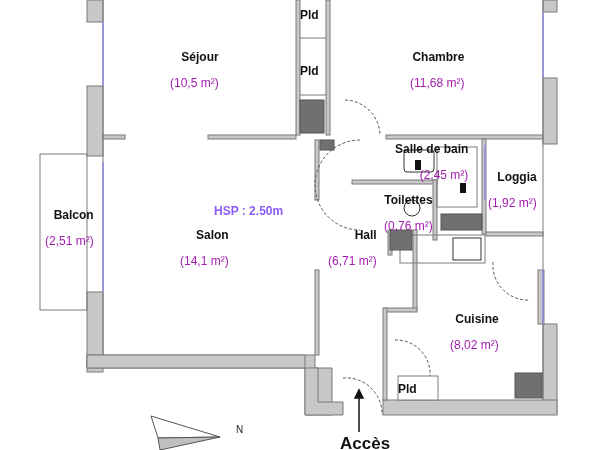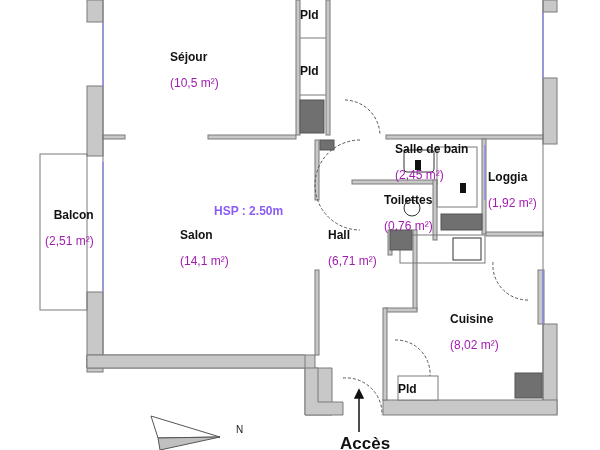--- a/index.html
+++ b/index.html
@@ -1,19 +1,19 @@
 <!DOCTYPE html>
 <html><head>
 <meta charset="utf-8">
 <style>
   html, body { margin:0; padding:0; background:#ffffff; }
   #plan { position:relative; width:600px; height:450px; overflow:hidden; background:#fff;
           font-family:"Liberation Sans", sans-serif; }
   svg.walls { position:absolute; left:0; top:0; }
-  .lbl { position:absolute; text-align:left; line-height:14px; white-space:nowrap; }
+  .lbl { position:absolute; text-align:right; line-height:14px; white-space:nowrap; }
   .name { font-size:12px; font-weight:bold; color:#111; display:block; }
   .area { font-size:12px; color:#a21caf; display:block;margin-top:12px; }
   .pld { position:absolute; font-size:12px; font-weight:bold; color:#111; text-align:left; }
   .hsp { position:absolute; font-size:12px; font-weight:bold; color:#8b5cf6; }
   .acces { position:absolute; font-size:17px; font-weight:bold; color:#111; }
   .north { position:absolute; font-size:10px; color:#222; }
 </style>
 </head>
 <body>
 
@@ -108,20 +108,24 @@
     <g stroke="#555" stroke-width="1">
       <path d="M151 416 L220 437 L158 438 Z" fill="#fff"></path>
       <path d="M158 438 L220 437 L160 450 Z" fill="#c0c0c0"></path>
     </g>
   </svg>
 
   <div class="lbl" style="left:170px;top:50px;">
     <span class="name">Séjour</span>
     <span class="area">(10,5 m²)</span>
   </div>
+  <div class="lbl" style="left:410px;top:50px;">
+    <span class="name">Chambre</span>
+    <span class="area">(11,68 m²)</span>
+  </div>
   <div class="lbl" style="left:395px;top:142px;">
     <span class="name">Salle de bain</span>
     <span class="area">(2,45 m²)</span>
   </div>
   <div class="lbl" style="left:488px;top:170px;">
     <span class="name">Loggia</span>
     <span class="area">(1,92 m²)</span>
   </div>
   <div class="lbl" style="left:384px;top:193px;">
     <span class="name">Toilettes</span>

